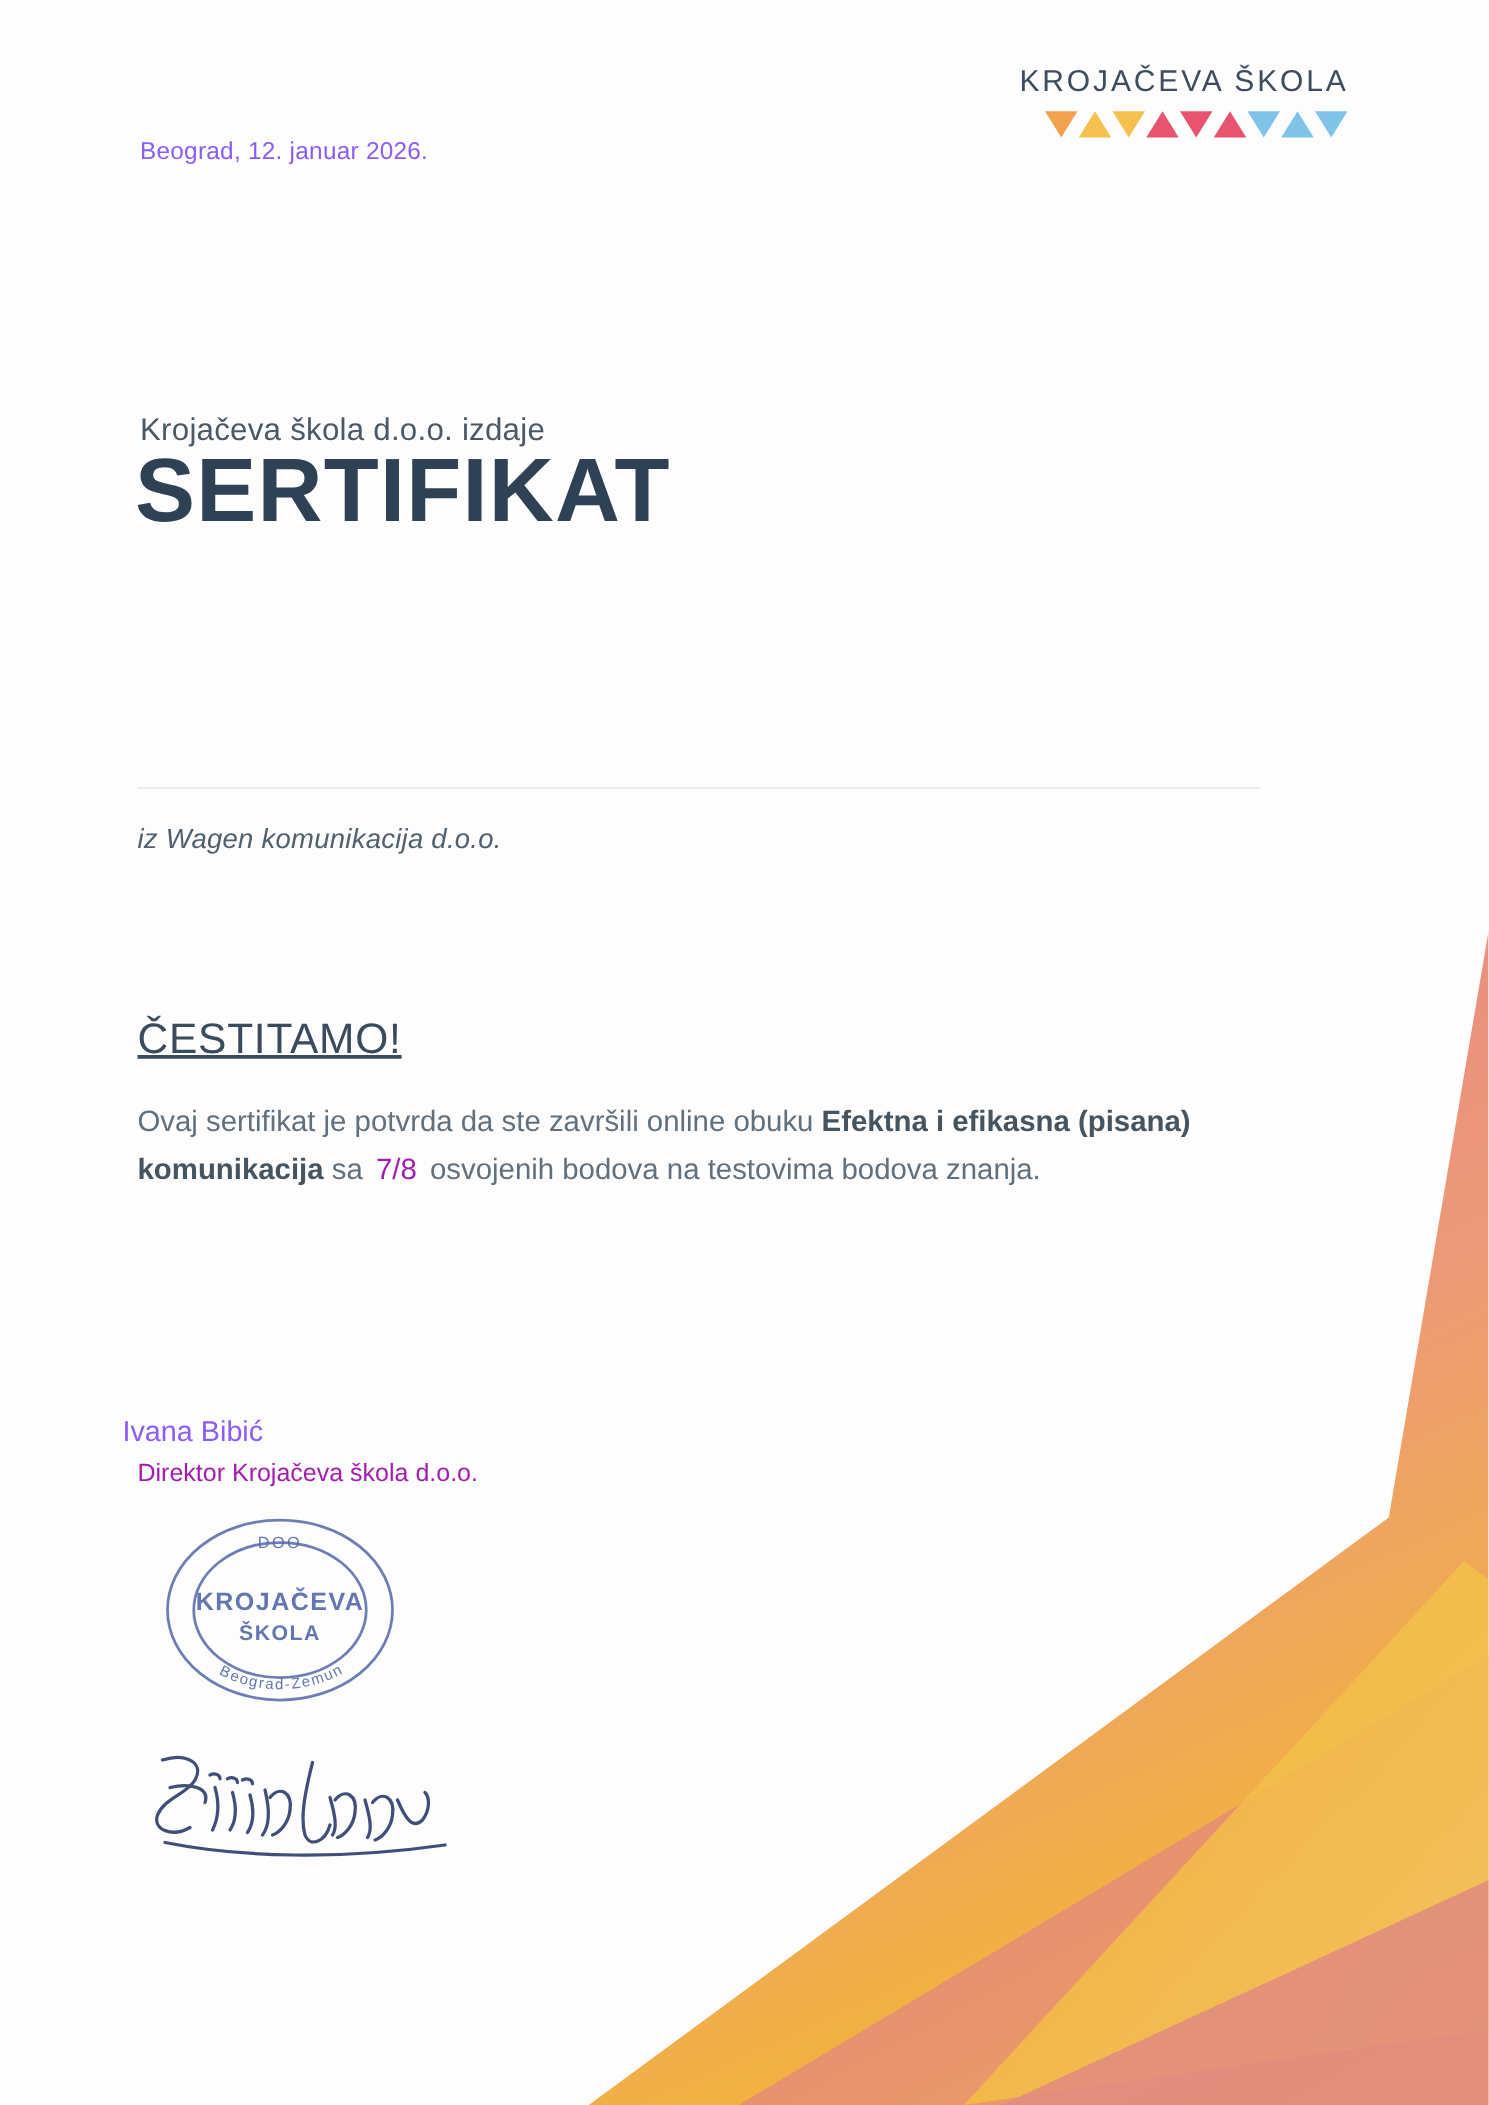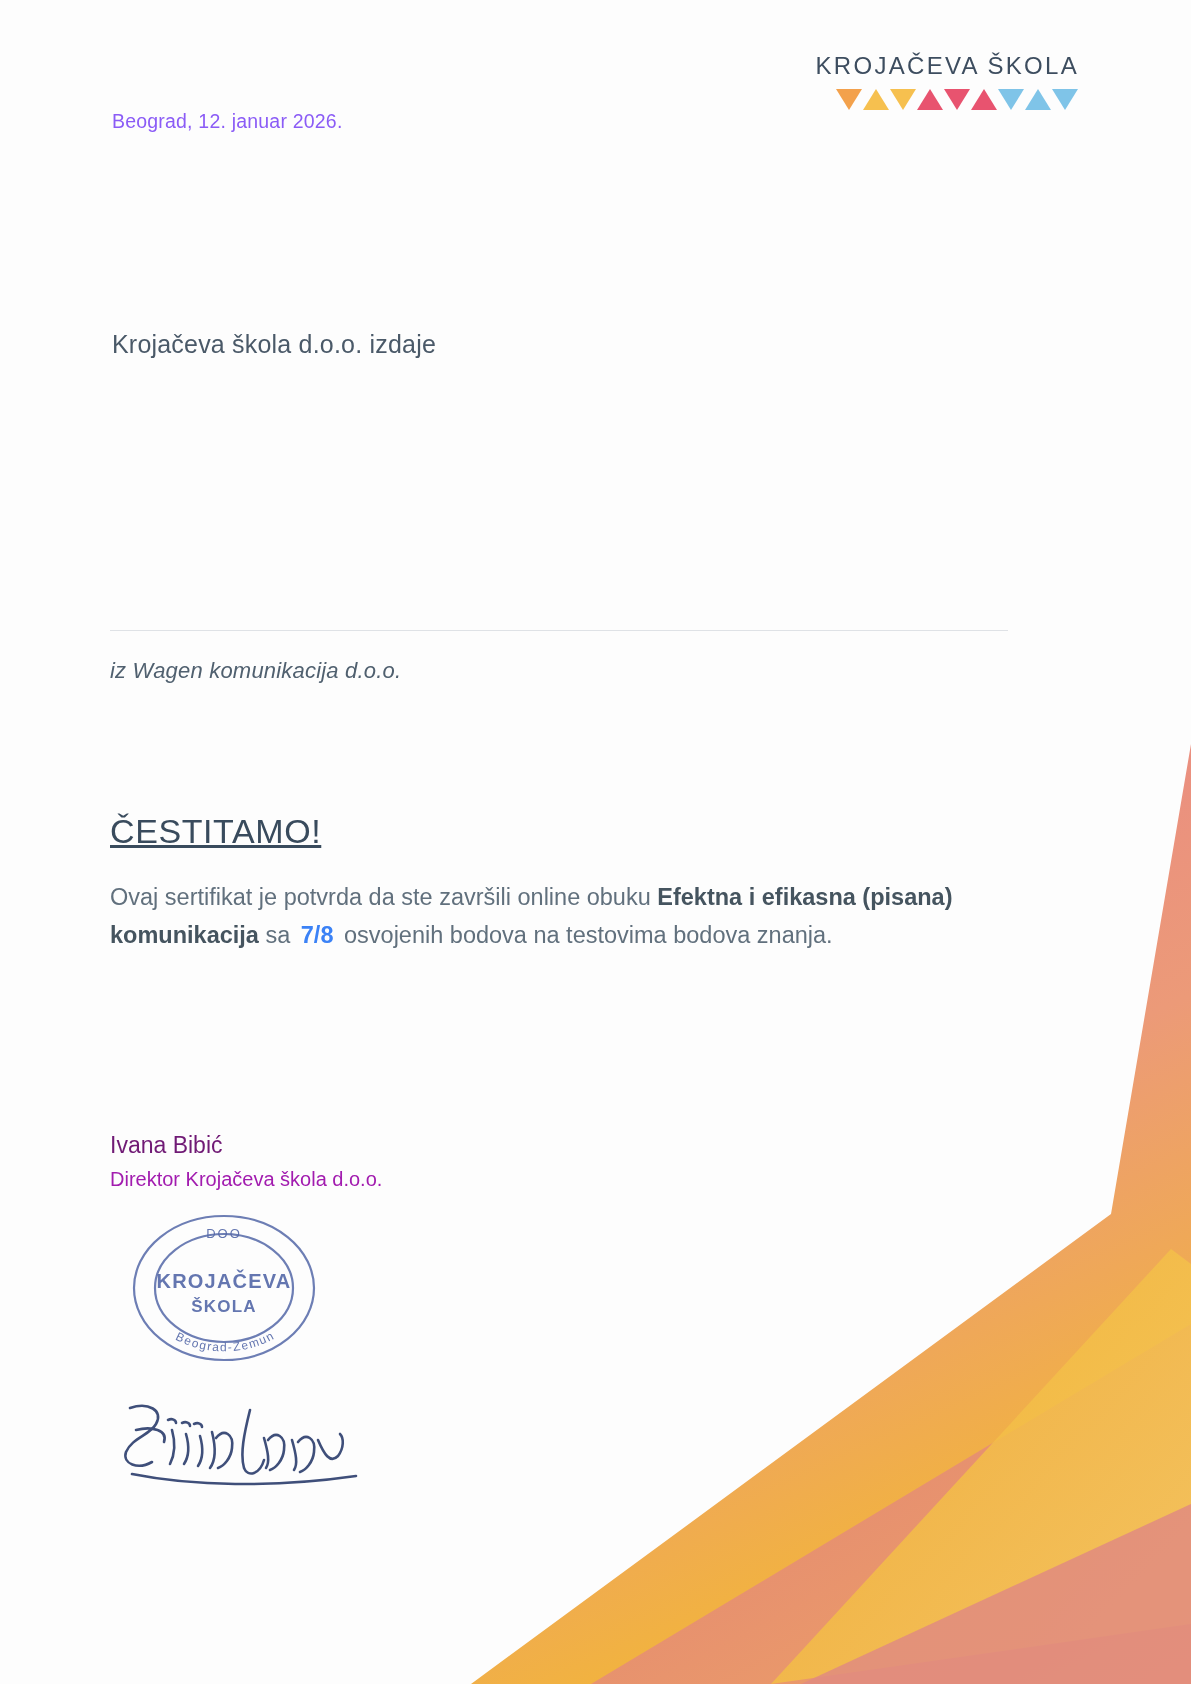--- a/index.html
+++ b/index.html
@@ -151,32 +151,32 @@
     width: 880px;
     font-size: 23.5px;
     line-height: 1.62;
     color: #61707d;
   }
   .body-text b {
     color: #45545f;
     font-weight: bold;
   }
   .score {
-    font-weight: bold;
-    color: #3b82f6;
+    font-weight: normal;
+    color: #a21caf;
     padding: 0 4px;
   }
 
   
   .sig-name {
     position: absolute;
     top: 1132px;
-    left: 110px;
+    left: 98px;
     font-size: 23px;
-    color: #701a75;
+    color: #8b5cf6;
   }
   .sig-role {
     position: absolute;
     top: 1168px;
     left: 110px;
     font-size: 20px;
     color: #a21caf;
   }
 
   
@@ -239,20 +239,21 @@
       <span class="tri-up" style="border-bottom-color:#e8536f"></span>
       <span class="tri-down" style="border-top-color:#7fc4e8"></span>
       <span class="tri-up" style="border-bottom-color:#7fc4e8"></span>
       <span class="tri-down" style="border-top-color:#7fc4e8"></span>
     </div>
   </div>
 
   <div class="date-line">Beograd, 12. januar 2026.</div>
 
   <div class="issuer">Krojačeva škola d.o.o. izdaje</div>
+  <div class="cert-title">SERTIFIKAT</div>
 
   <div class="recipient-rule"></div>
   <div class="recipient-company">iz Wagen komunikacija d.o.o.</div>
 
   <div class="congrats">ČESTITAMO!</div>
 
   <div class="body-text">
     <span>Ovaj sertifikat je potvrda da ste završili online obuku </span><b>Efektna i efikasna (pisana) komunikacija</b><span> sa </span><span class="score">7/8</span><span> osvojenih bodova na testovima bodova znanja.</span>
   </div>
 

